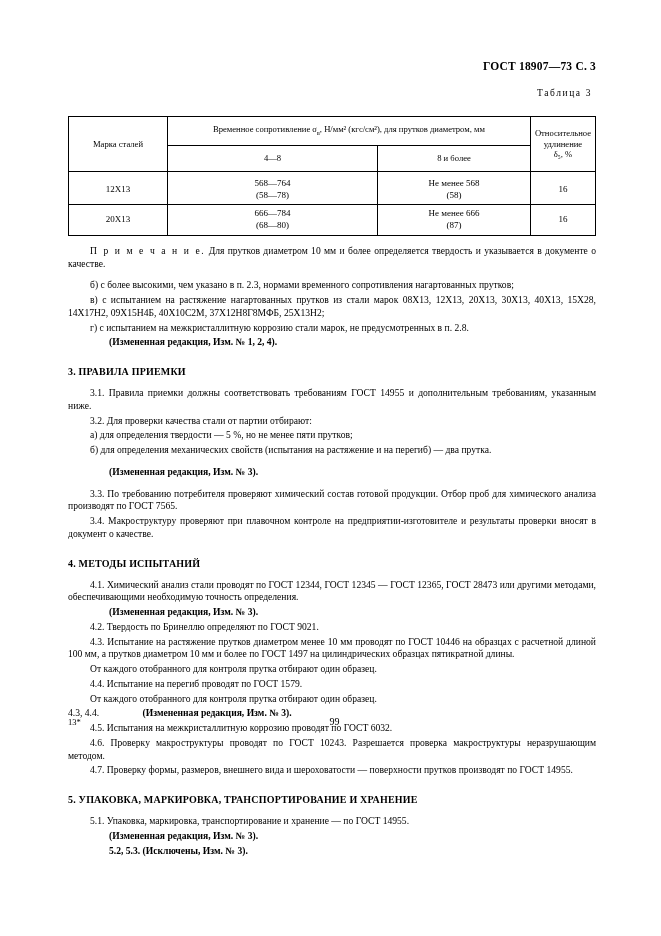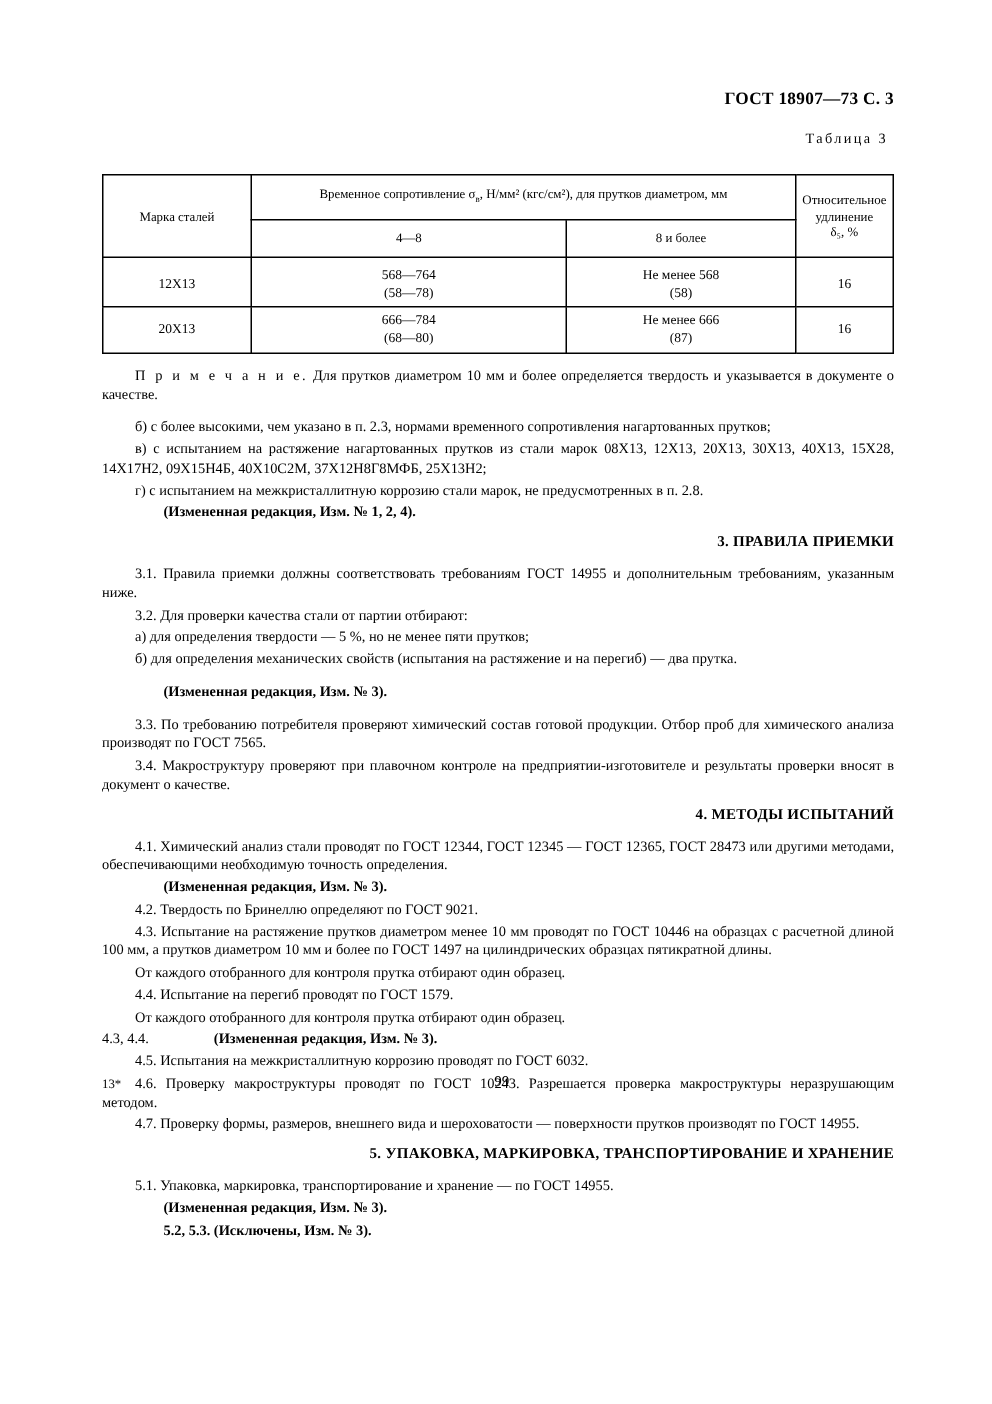--- a/index.html
+++ b/index.html
@@ -84,22 +84,22 @@
   }
   .para.noindent { text-indent: 0; }
   .para.tight { margin-top: 2px; }
   .spaced-word {
     letter-spacing: 1.6px;
   }
   .bold { font-weight: bold; padding-left: 41px; }
   h2.section {
     font-size: 10px;
     font-weight: bold;
-    text-align: right;
-    margin: 7px 0 10px 0;
+    text-align: left;
+    margin: 17px 0 10px 0;
     letter-spacing: 0.2px;
   }
   .footer {
     position: absolute;
     left: 68px;
     right: 60px;
     bottom: 48px;
     font-size: 9px;
   }
   .footer .left {

